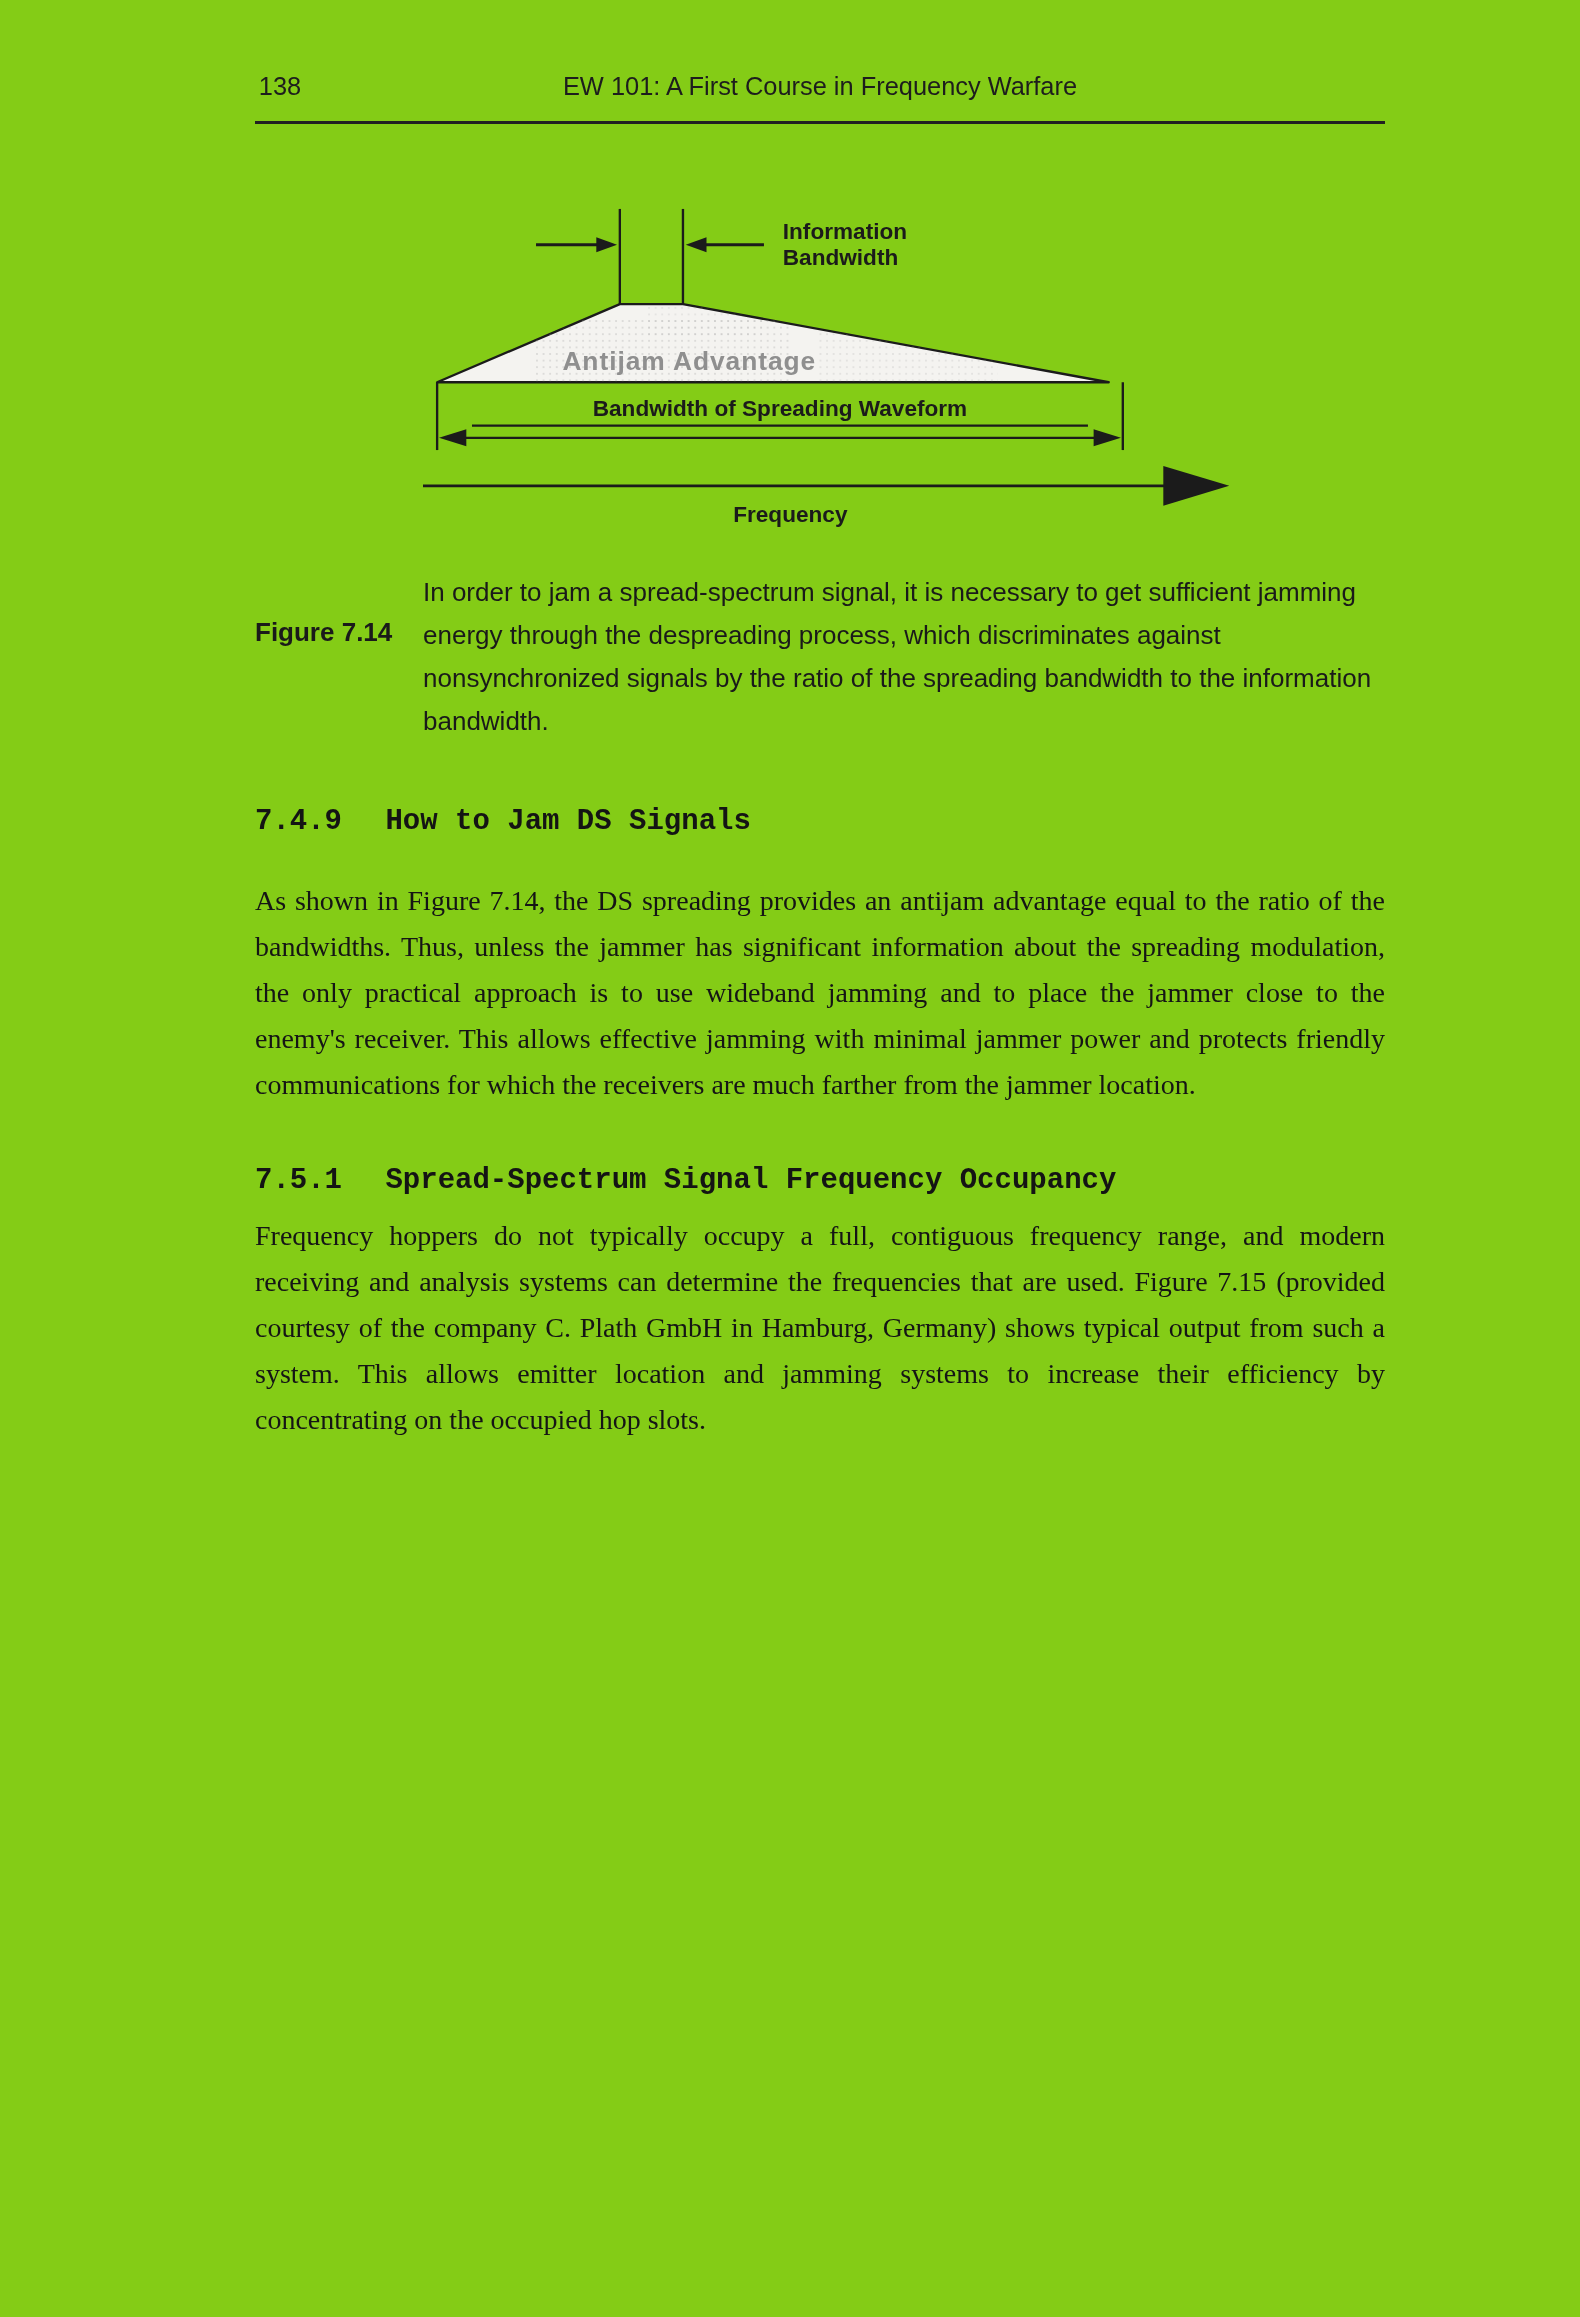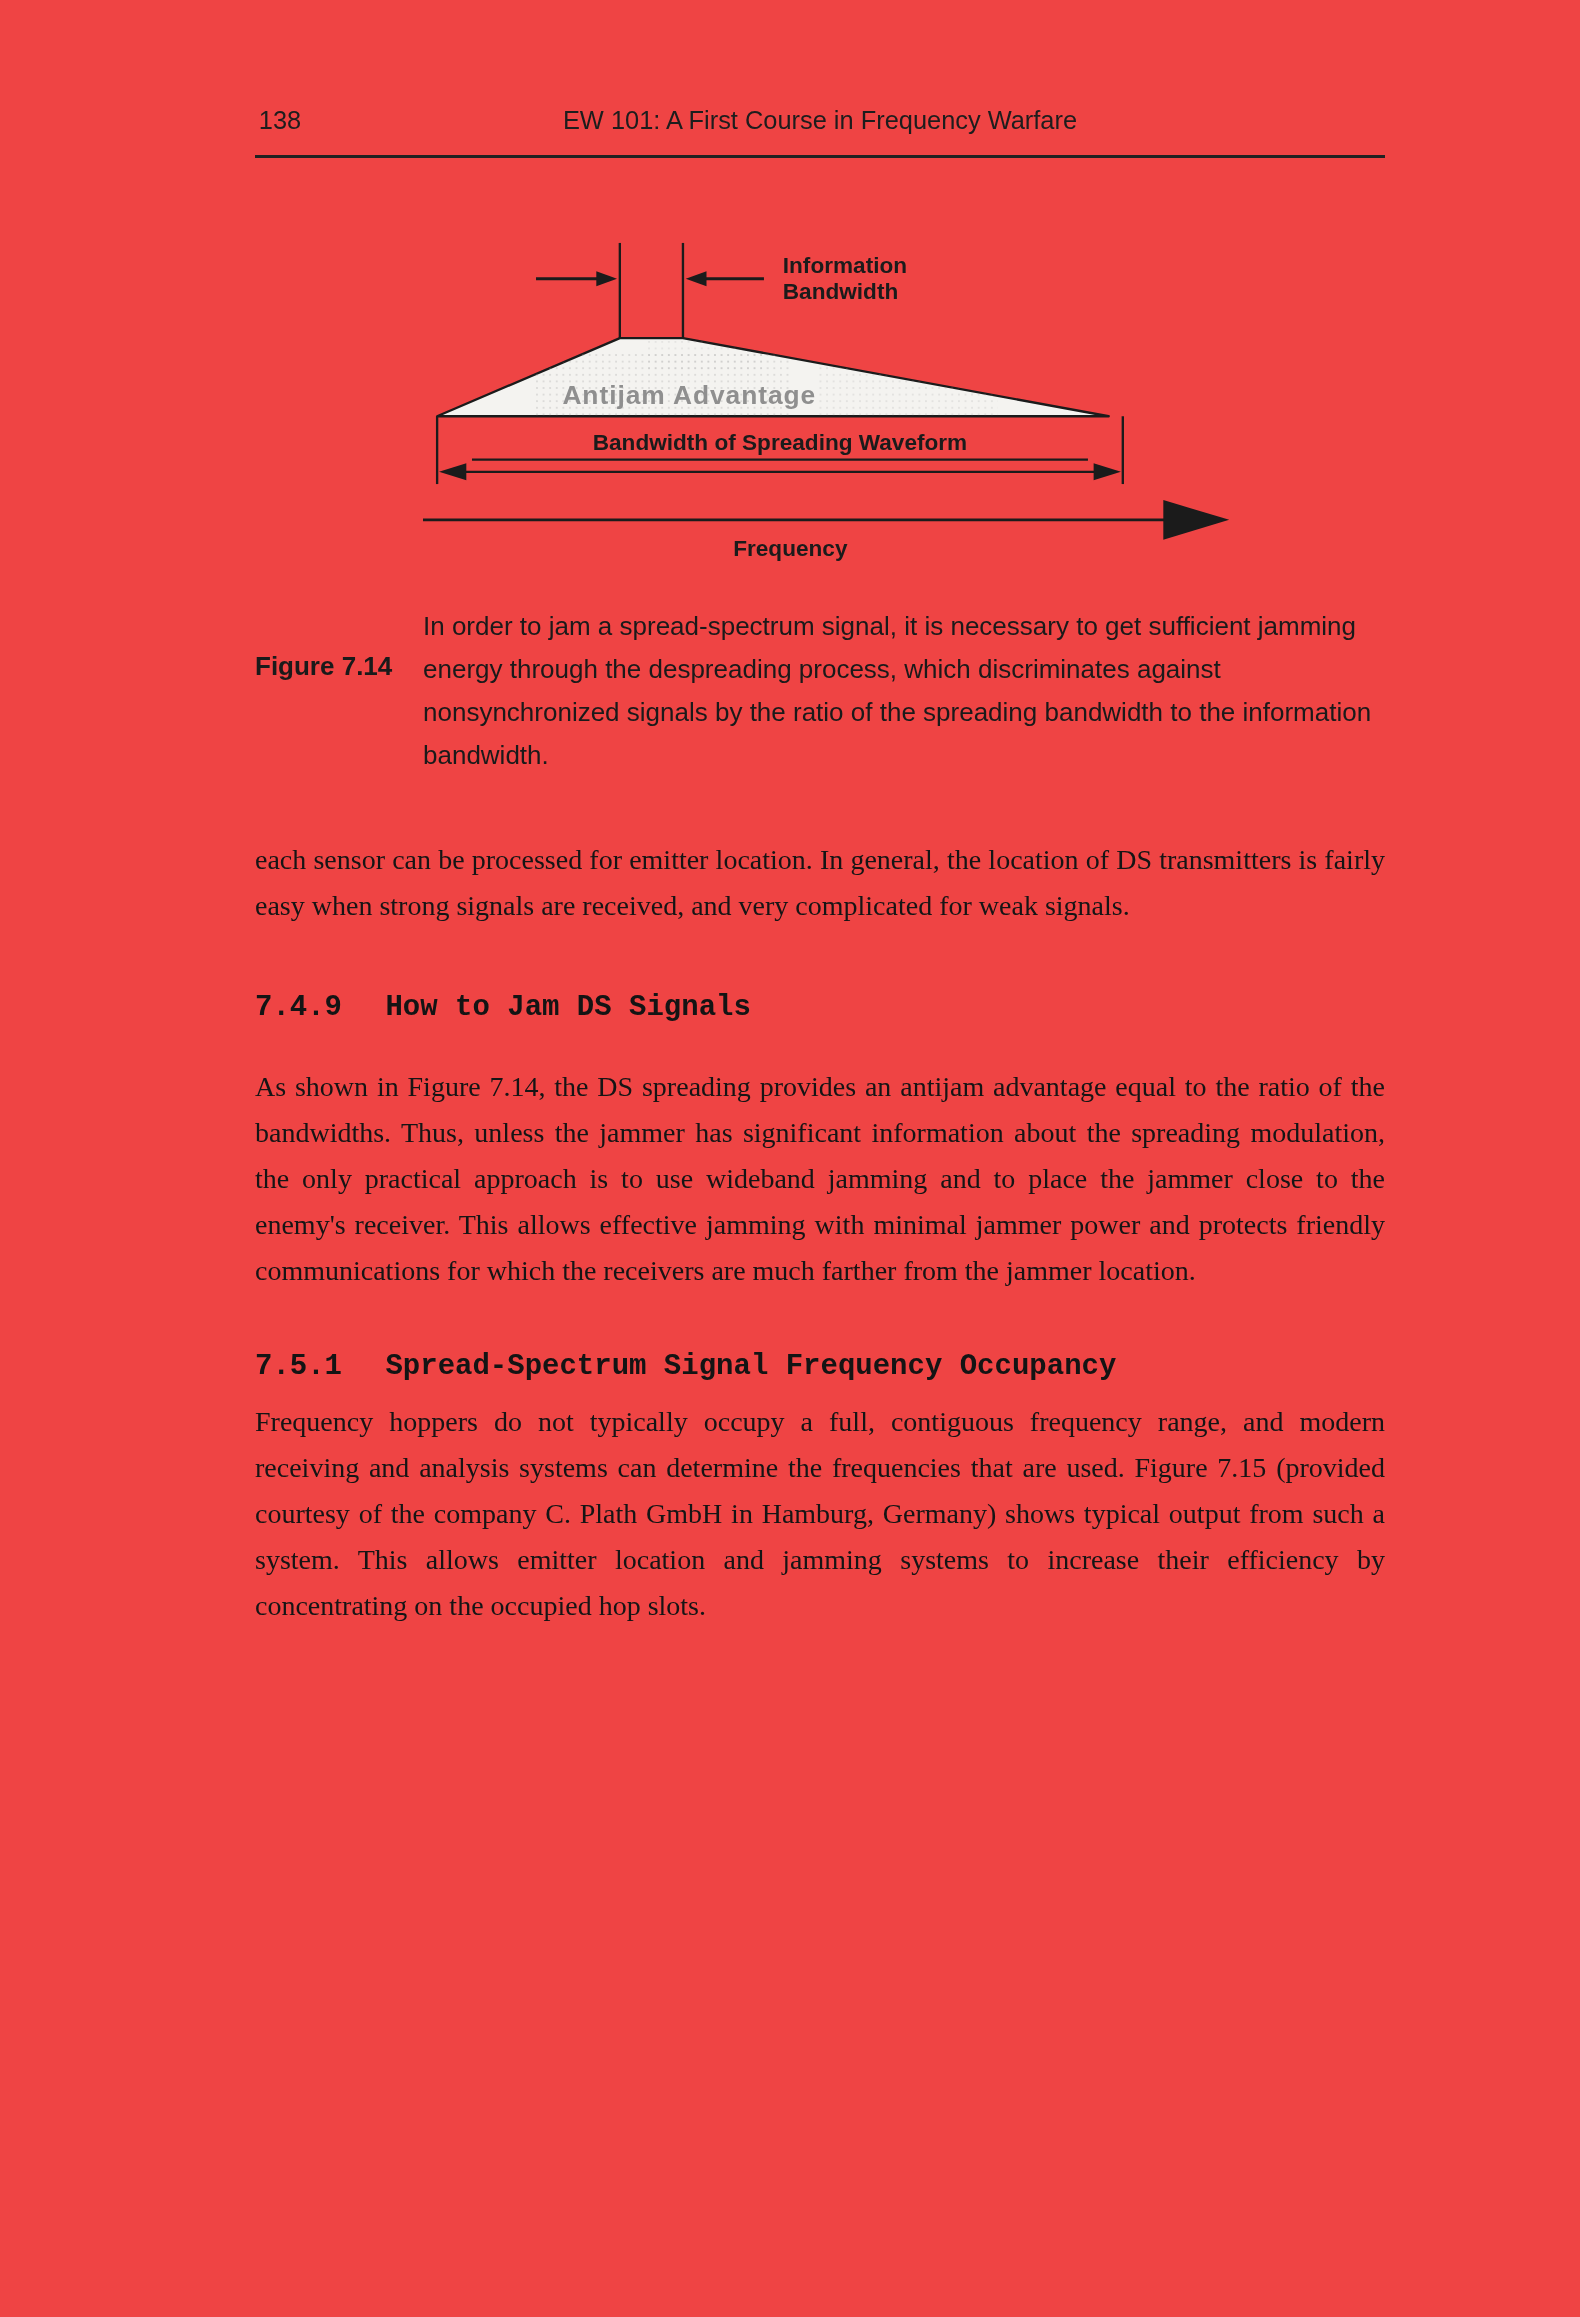--- a/index.html
+++ b/index.html
@@ -5,22 +5,22 @@
   * { margin: 0; padding: 0; box-sizing: border-box; }
   html, body { background: #ffffff; }
   body {
     width: 1581px; height: 2317px;
     font-family: "Liberation Serif", serif;
     color: #161616;
     position: relative;
   }
   .page {
     position: absolute; inset: 0;
-    background: #ef4444;
-    padding: 106px 196px 0 255px;
+    background: #84cc16;
+    padding: 72px 196px 0 255px;
   }
 
   
   .page-header {
     position: relative; height: 34px;
     font-family: "Liberation Sans", sans-serif;
     font-size: 25.4px; color: #1d1d1d;
   }
   .page-number { position: absolute; left: 3.8px; top: 0; }
   .running-title { display: block; text-align: center; }
@@ -140,21 +140,20 @@
     </div>
 
     <figcaption class="caption">
       <span class="caption-label">Figure 7.14</span>
       <span class="caption-text">In order to jam a spread-spectrum signal, it is necessary to get sufficient jamming energy through the despreading process, which discriminates against nonsynchronized signals by the ratio of the spreading bandwidth to the information bandwidth.</span>
     </figcaption>
   </figure>
 
   <main>
 
-    <p class="body-para p1">each sensor can be processed for emitter location. In general, the location of DS transmitters is fairly easy when strong signals are received, and very complicated for weak signals.</p>
 
     <h3 class="subheading h749">
       <span class="h-num">7.4.9</span>
       <span class="h-title">How to Jam DS Signals</span>
     </h3>
 
     <p class="body-para p2">As shown in Figure 7.14, the DS spreading provides an antijam advantage equal to the ratio of the bandwidths. Thus, unless the jammer has significant information about the spreading modulation, the only practical approach is to use wideband jamming and to place the jammer close to the enemy's receiver. This allows effective jamming with minimal jammer power and protects friendly communications for which the receivers are much farther from the jammer location.</p>
 
 
 

